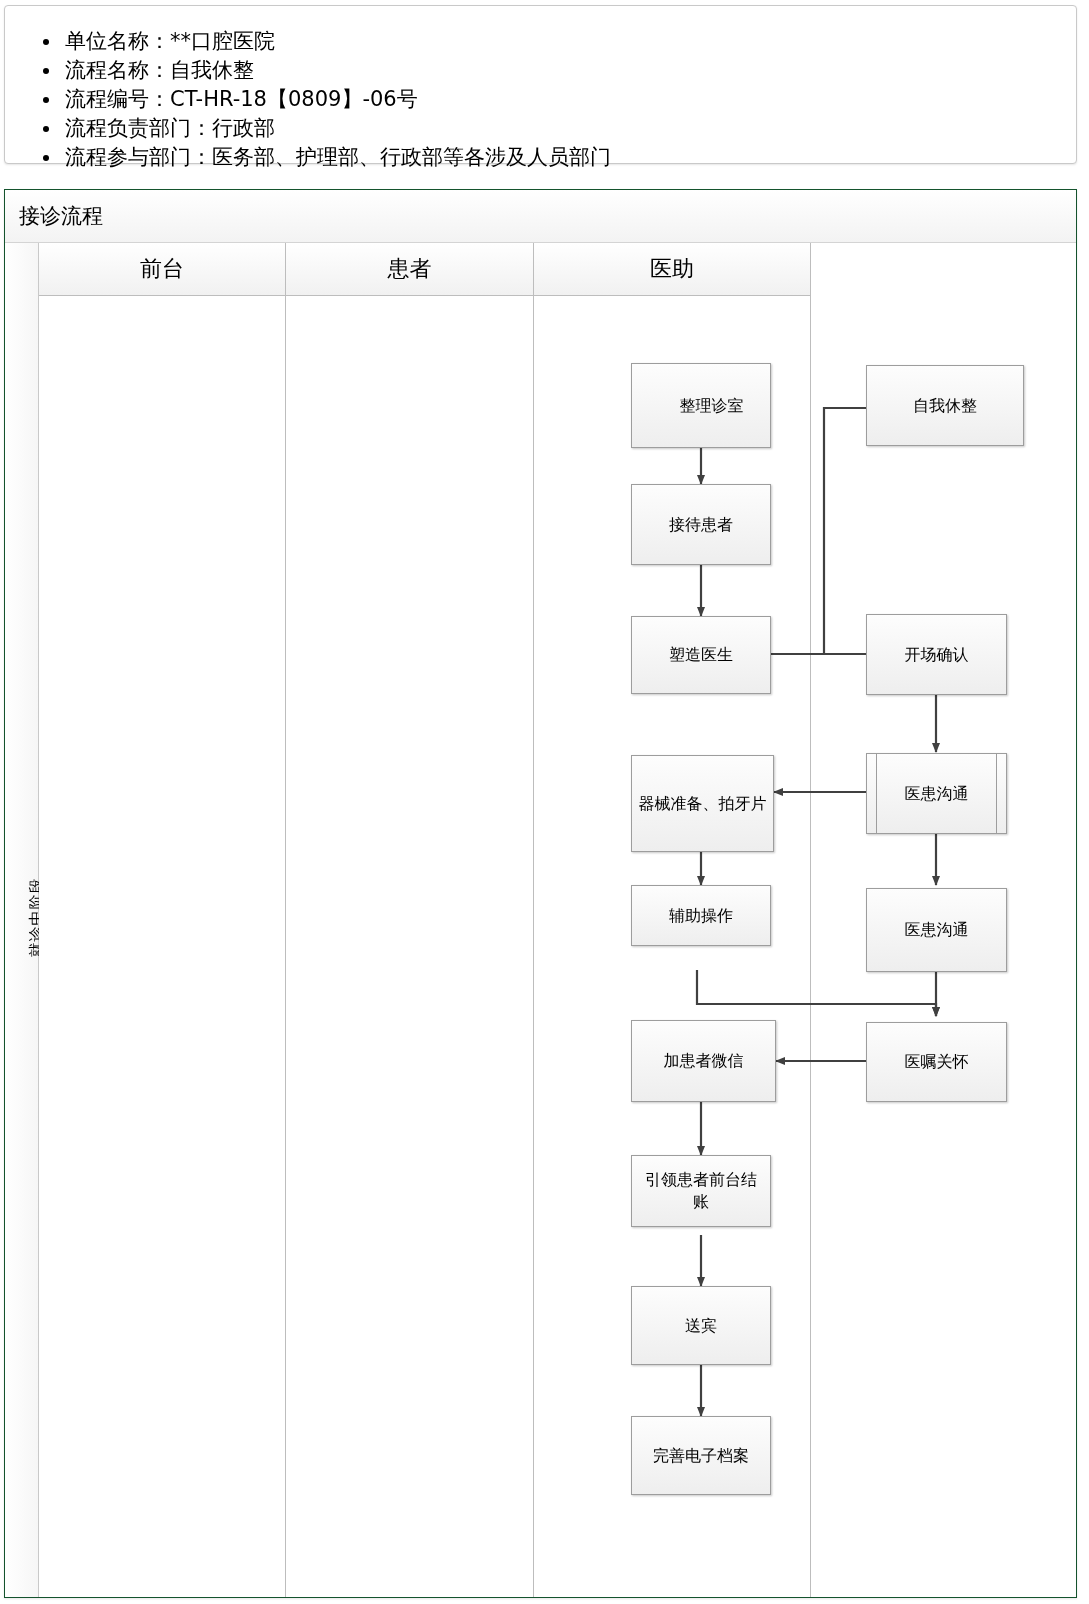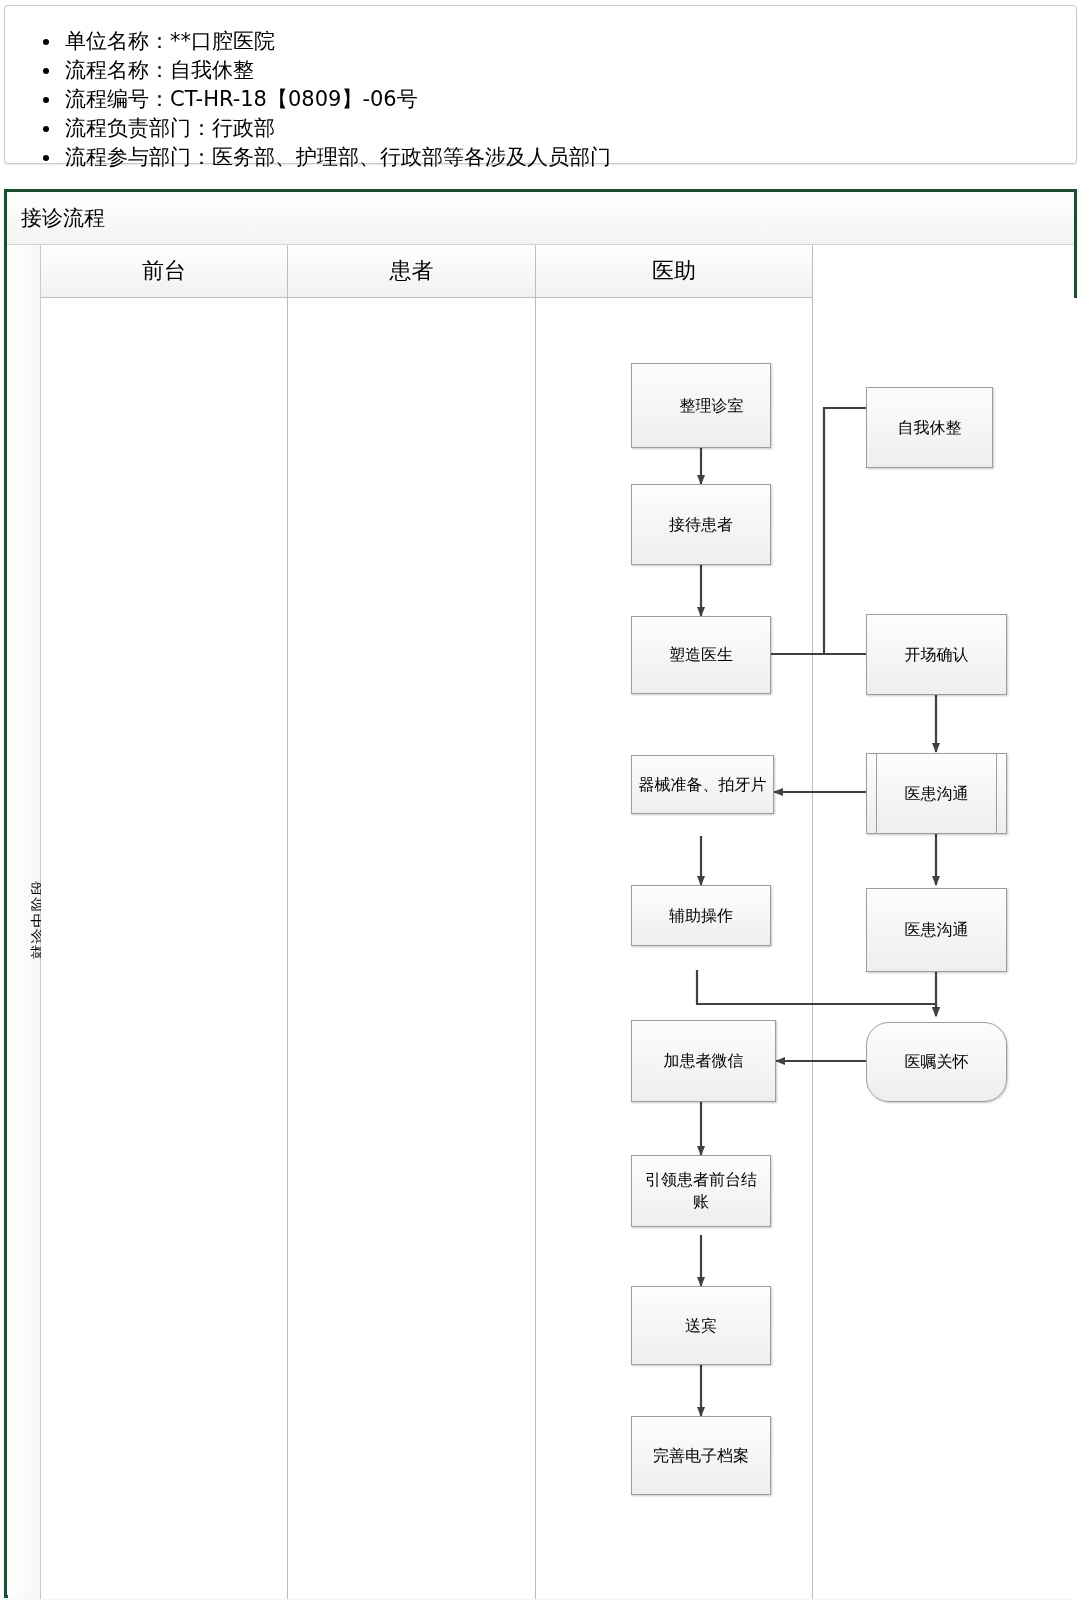--- a/index.html
+++ b/index.html
@@ -29,21 +29,21 @@
   .info-list li::before{
     content:"";
     position:absolute;left:-22px;top:12px;
     width:6px;height:6px;border-radius:50%;
     background:#000;
   }
 
   
   .lane-table{
     position:absolute;left:4px;top:189px;width:1073px;height:1409px;
-    border:3px solid #14532d;
+    border:1px solid #14532d;
     background:#ffffff;
     box-shadow:0 1px 2px rgba(0,0,0,0.10);
     box-sizing:border-box;
   }
   .lane-title{
     position:absolute;left:0;top:0;width:100%;height:53px;
     box-sizing:border-box;
     border-bottom:1px solid #d4d4d4;
     background:linear-gradient(#ffffff,#f3f3f3);
     display:flex;align-items:center;
@@ -197,21 +197,21 @@
   </div>
 
   <div class="node" style="left:631px;top:484px;width:140px;height:81px;">
     <span>接待患者</span>
   </div>
 
   <div class="node" style="left:631px;top:616px;width:140px;height:78px;">
     <span>塑造医生</span>
   </div>
 
-  <div class="node" style="left:631px;top:755px;width:143px;height:59px;">
+  <div class="node" style="left:631px;top:755px;width:143px;height:97px;">
     <span>器械准备、拍牙片</span>
   </div>
 
   <div class="node" style="left:631px;top:885px;width:140px;height:61px;">
     <span>辅助操作</span>
   </div>
 
   <div class="node" style="left:631px;top:1020px;width:145px;height:82px;">
     <span>加患者微信</span>
   </div>
@@ -221,34 +221,34 @@
   </div>
 
   <div class="node" style="left:631px;top:1286px;width:140px;height:79px;">
     <span>送宾</span>
   </div>
 
   <div class="node" style="left:631px;top:1416px;width:140px;height:79px;">
     <span>完善电子档案</span>
   </div>
 
-  <div class="node" style="left:866px;top:387px;width:127px;height:81px;">
+  <div class="node" style="left:866px;top:365px;width:158px;height:81px;">
     <span>自我休整</span>
   </div>
 
   <div class="node" style="left:866px;top:614px;width:141px;height:81px;">
     <span>开场确认</span>
   </div>
 
   <div class="node" style="left:866px;top:753px;width:141px;height:81px;">
     <span class="inner-bar-l"></span>
     <span class="inner-bar-r"></span>
     <span>医患沟通</span>
   </div>
 
   <div class="node" style="left:866px;top:888px;width:141px;height:84px;">
     <span>医患沟通</span>
   </div>
 
-  <div class="node" style="left:866px;top:1022px;width:141px;height:80px;border-radius:23px;">
+  <div class="node" style="left:866px;top:1022px;width:141px;height:80px;">
     <span>医嘱关怀</span>
   </div>
 </div>
 
 </body></html>

